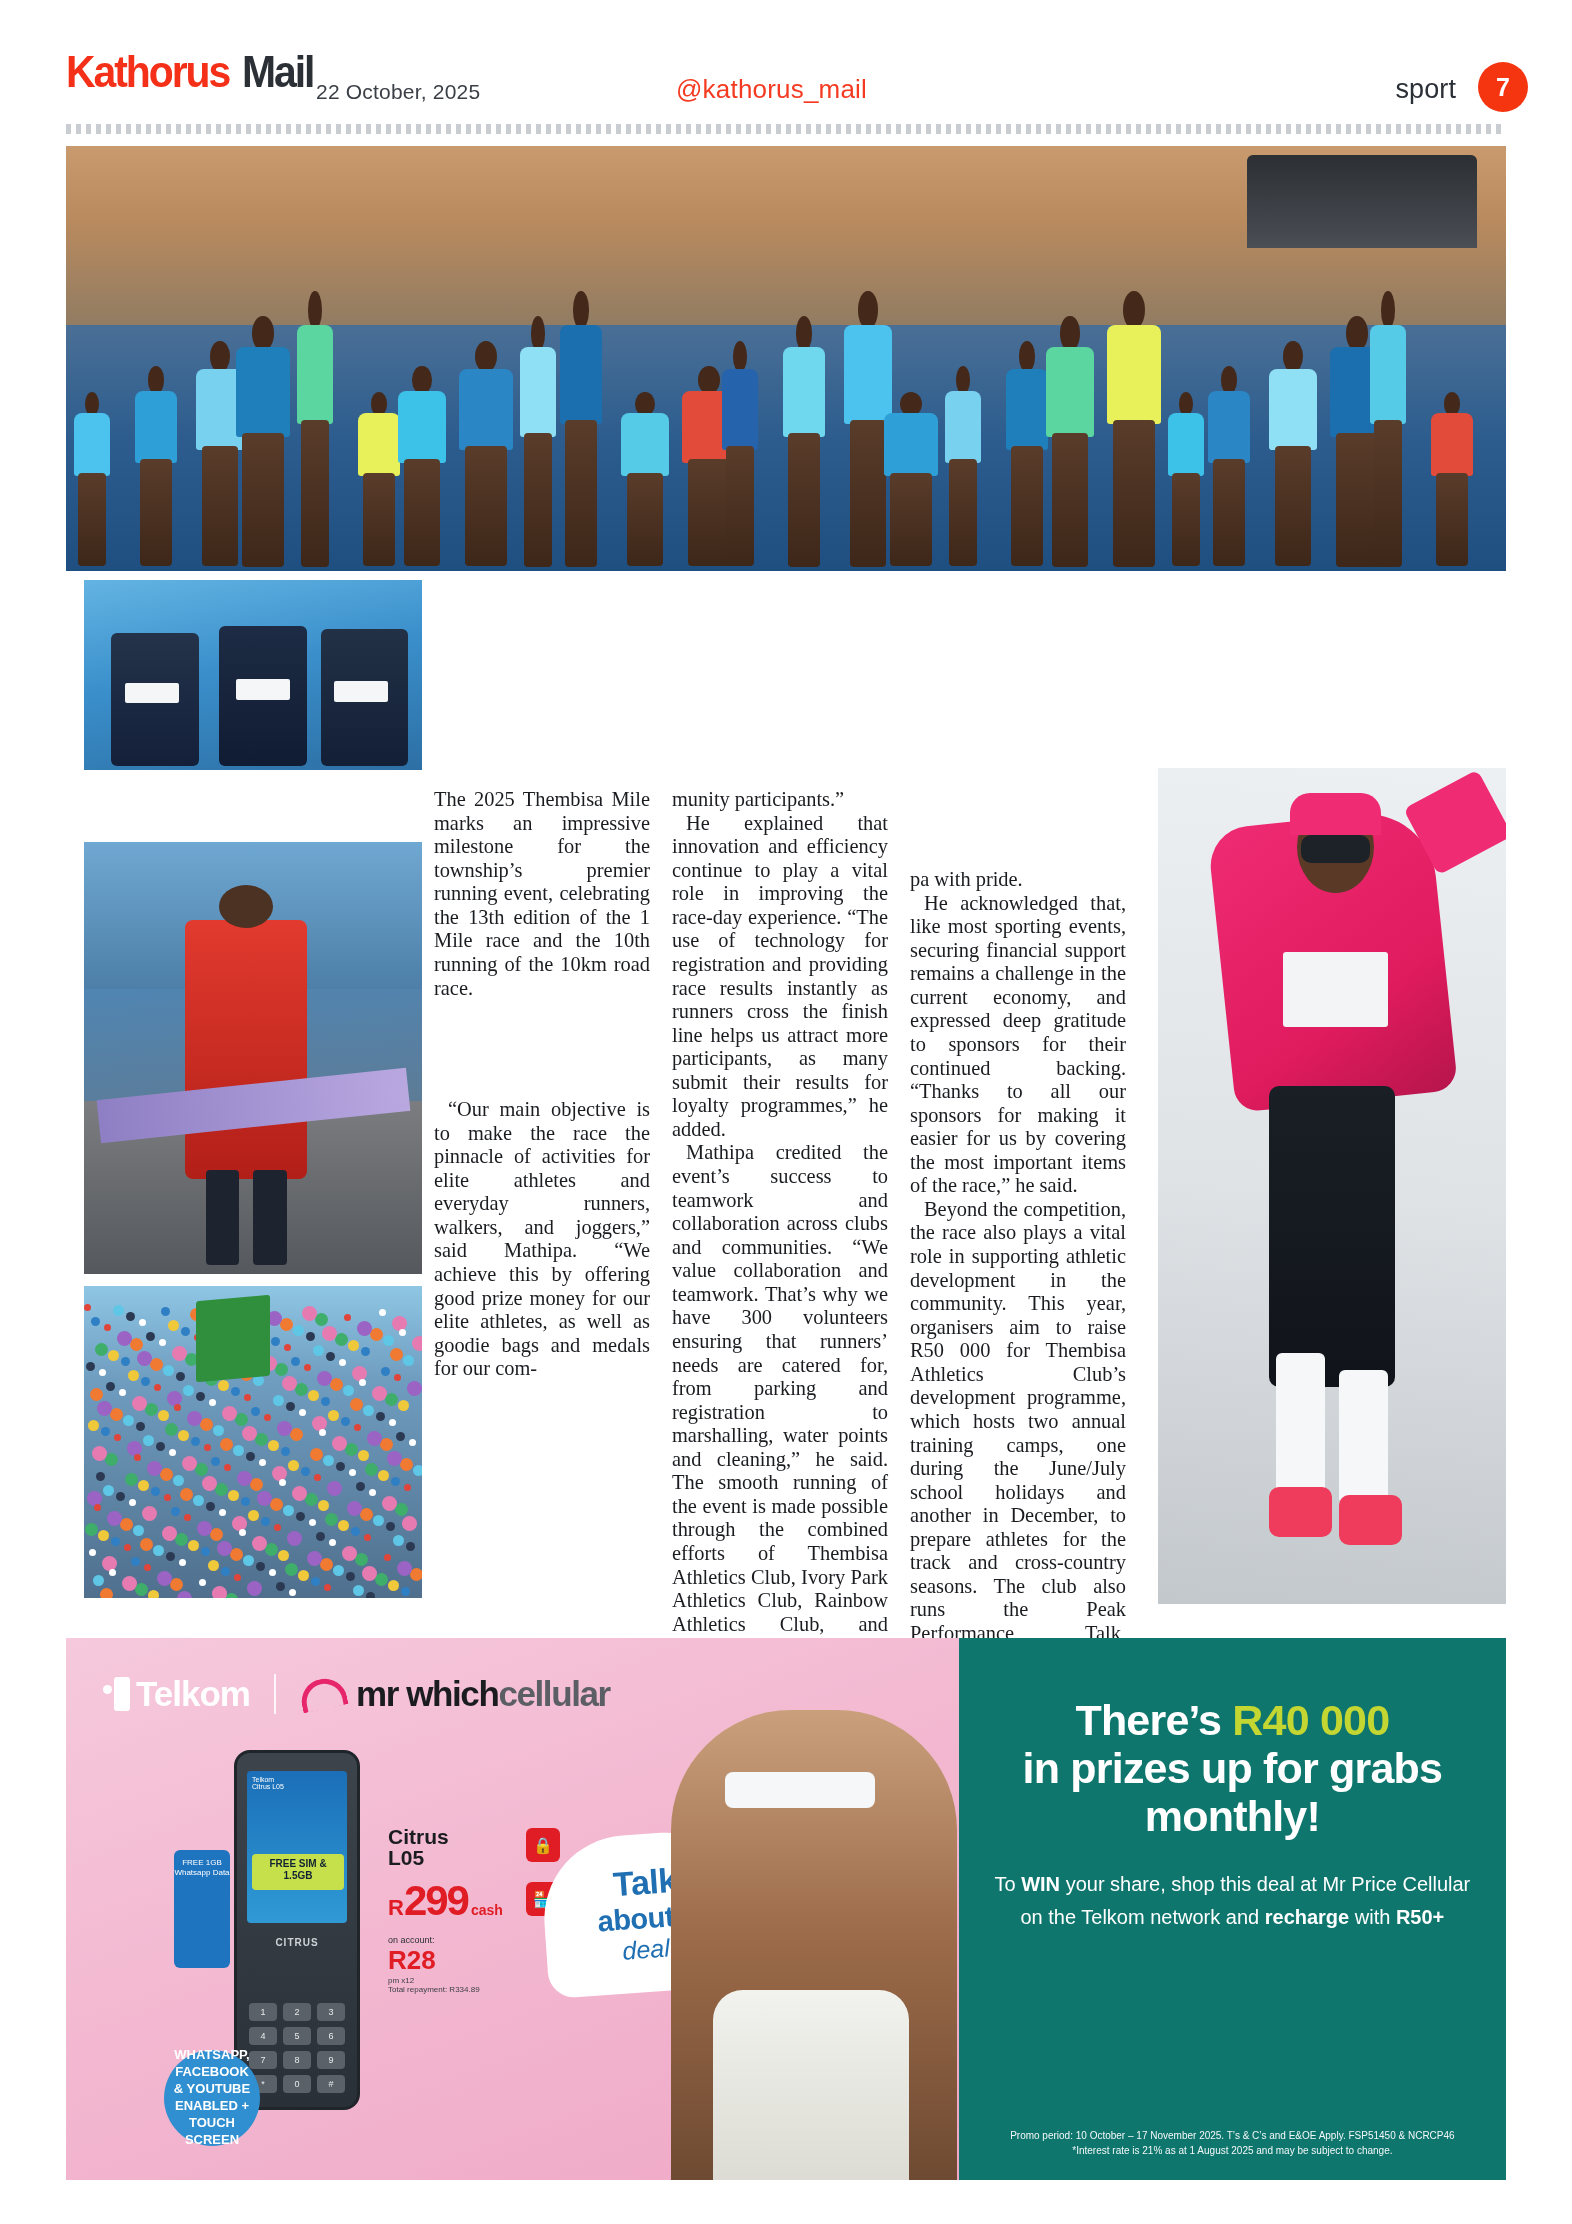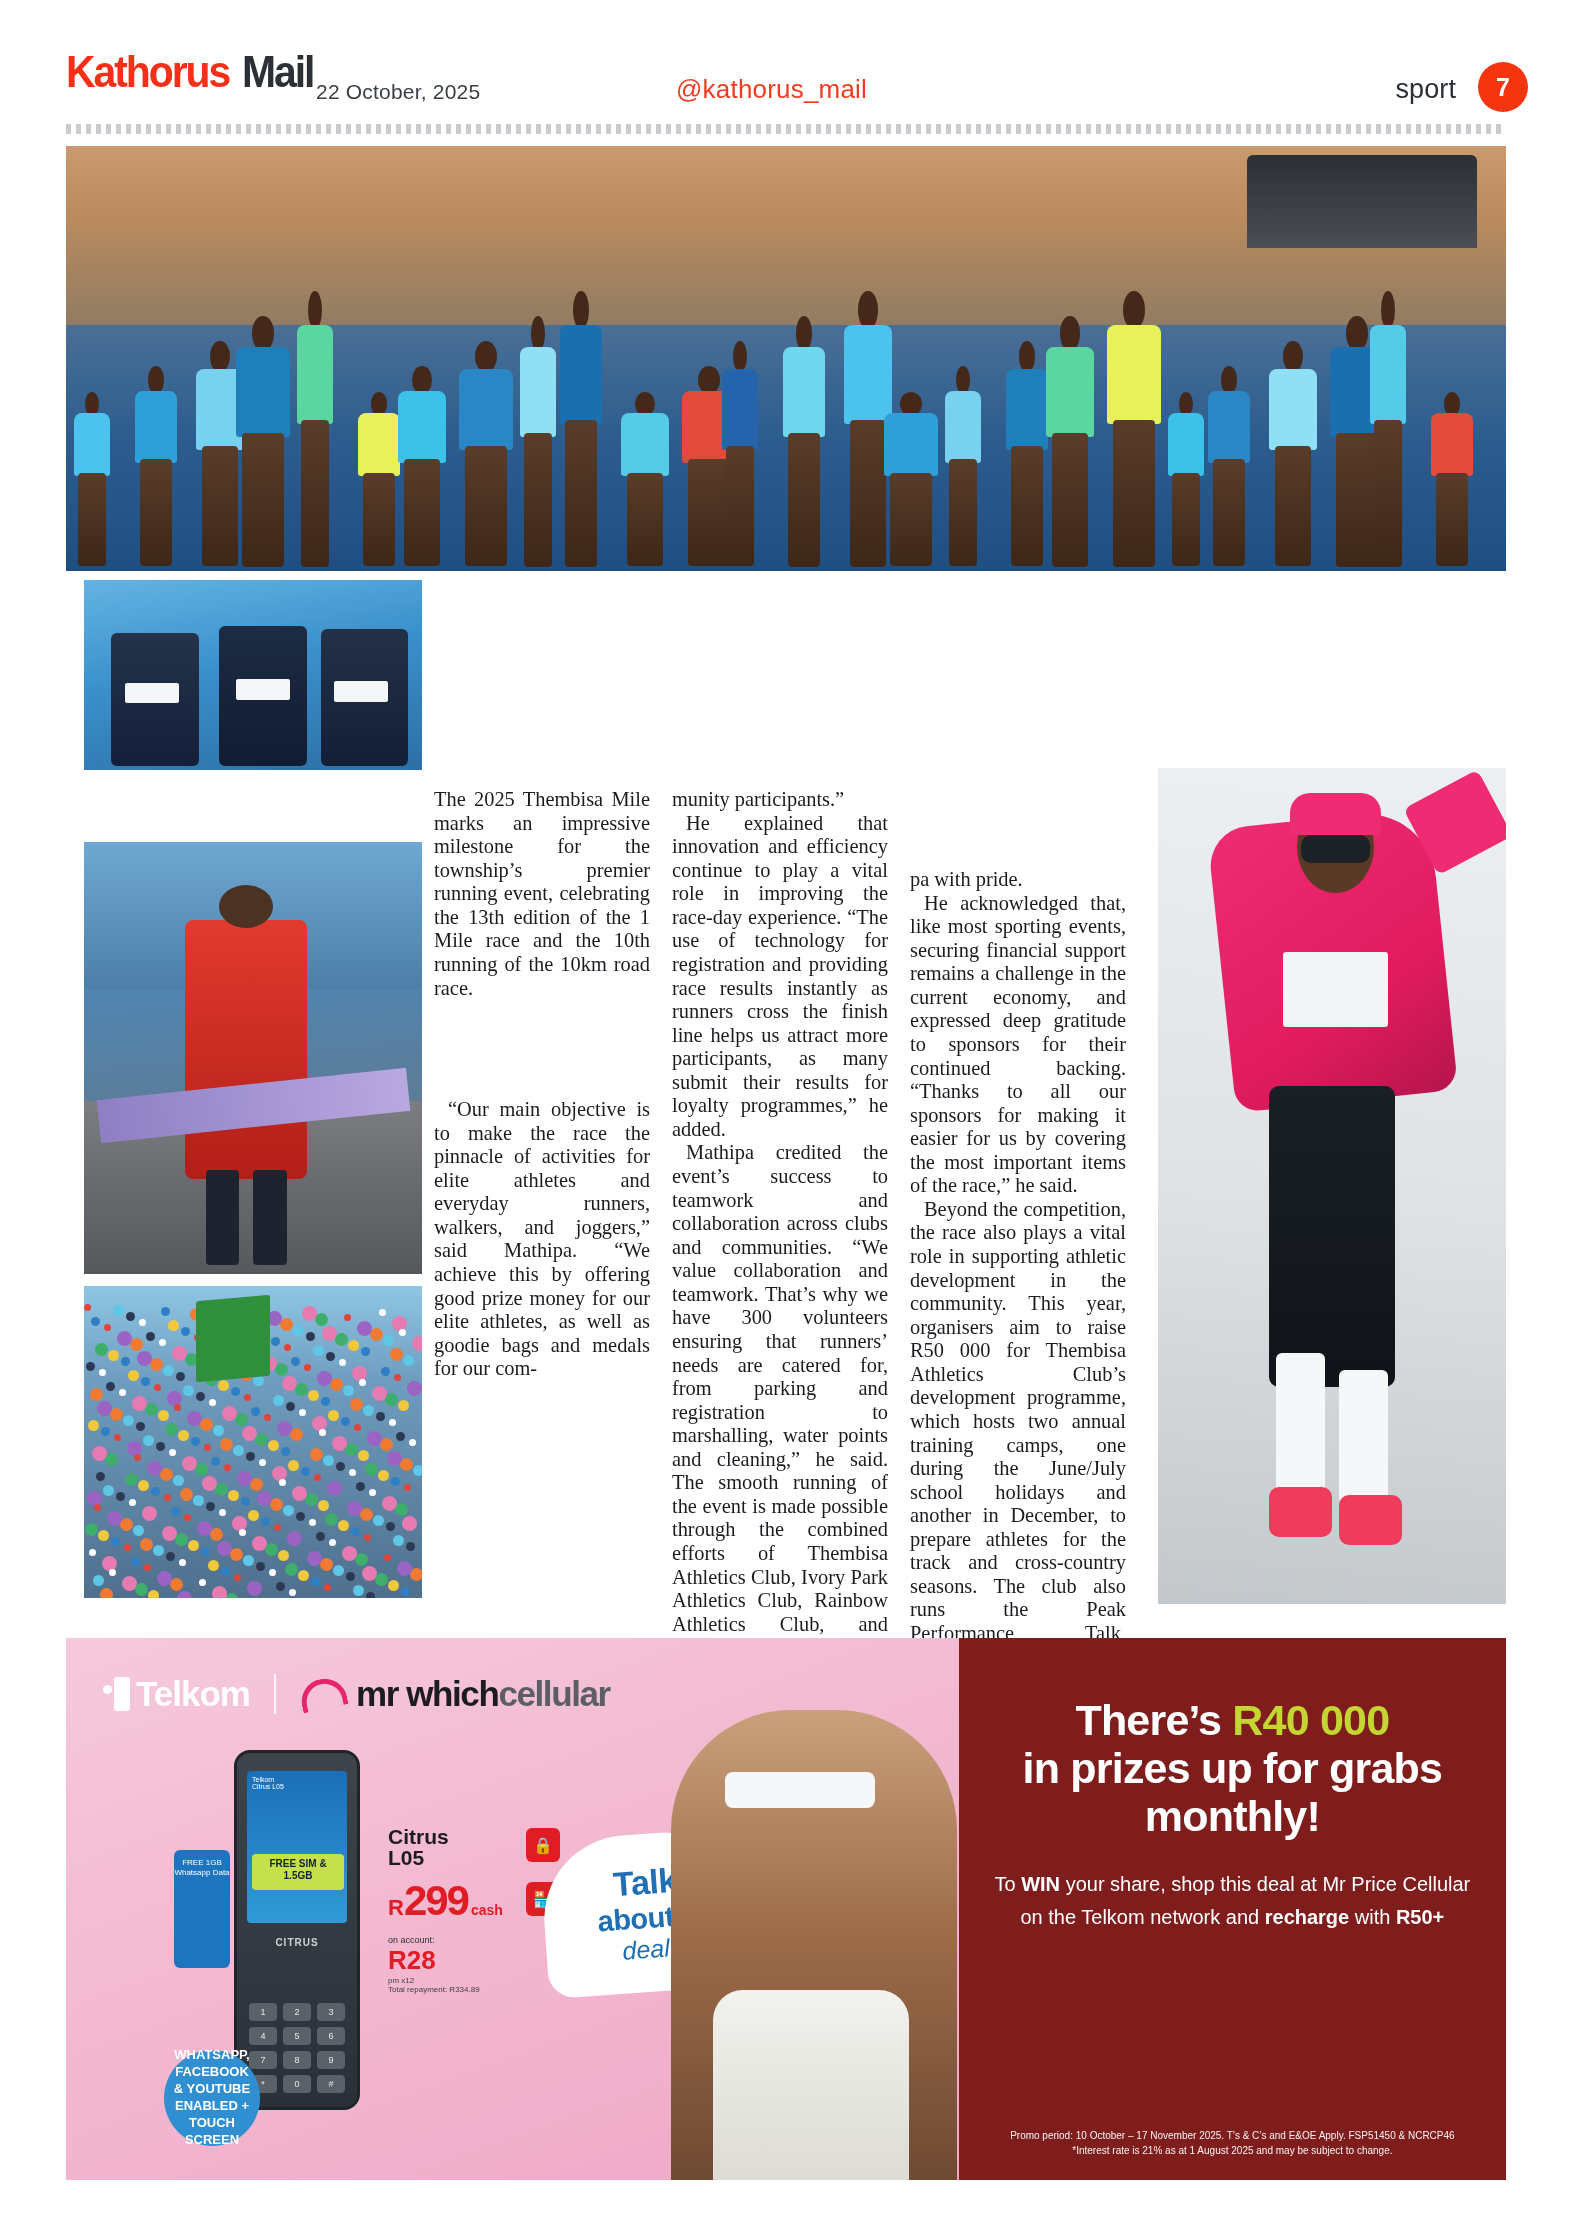--- a/index.html
+++ b/index.html
@@ -124,21 +124,21 @@
     position: absolute; left: 66px; top: 1638px; width: 1440px; height: 542px;
     display: flex; overflow: hidden;
   }
   .ad-left {
     position: relative; width: 62%; height: 100%;
     background: linear-gradient(160deg,#f6c9dc 0%, #f3b9d1 45%, #efa8c6 100%);
     overflow: hidden;
   }
   .ad-right {
     position: relative; width: 38%; height: 100%;
-    background: #7f1d1d; color: #fff;
+    background: #0f766e; color: #fff;
     display: flex; flex-direction: column; align-items: center; justify-content: flex-start;
     padding: 58px 34px 0 34px; text-align: center;
   }
   .brandrow {
     position: absolute; left: 48px; top: 36px;
     display: flex; align-items: center; gap: 24px;
   }
   .telkom-logo { display:flex; align-items:center; gap:6px; }
   .telkom-mark {
     width: 16px; height: 34px; background:#fff; border-radius: 3px;

